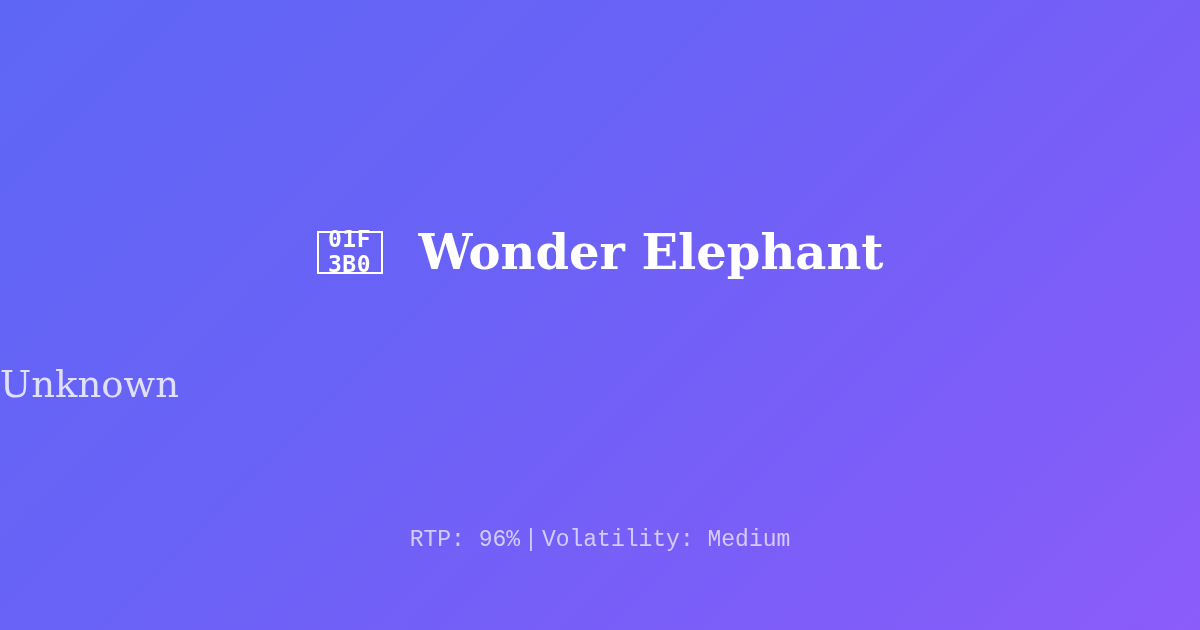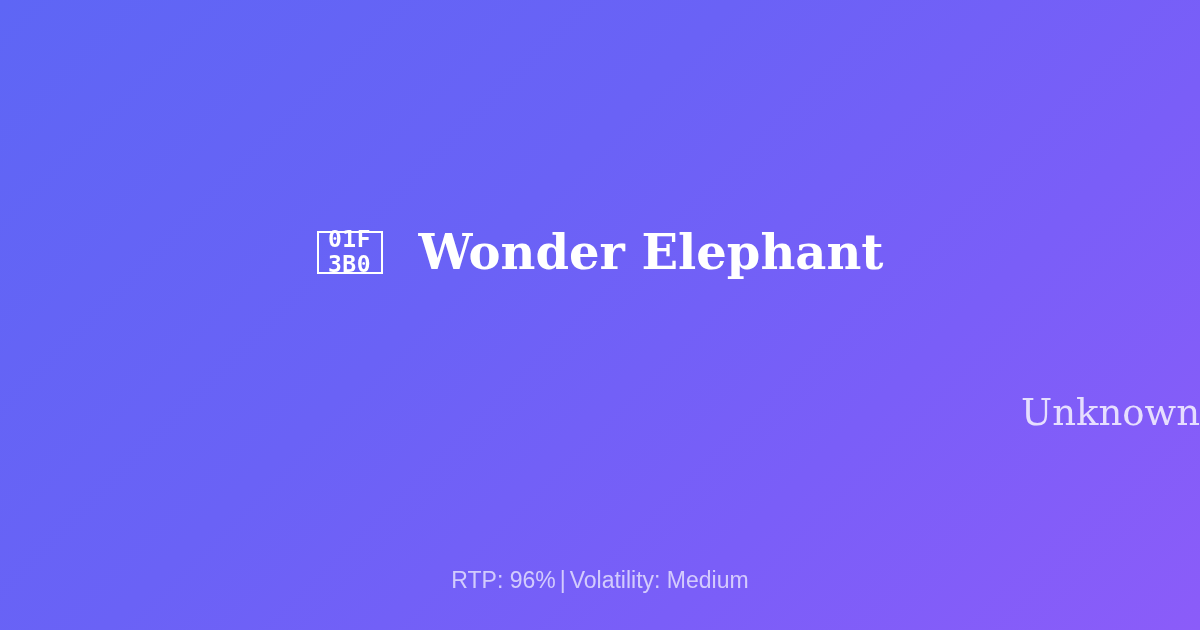--- a/index.html
+++ b/index.html
@@ -66,43 +66,41 @@
     white-space: nowrap;
     line-height: 1;
   }
 
   
   .subtitle {
     position: absolute;
     top: 363px;
     left: 0;
     right: 0;
-    text-align: right;
+    text-align: left;
     font-family: "DejaVu Serif", "Liberation Serif", serif;
     font-size: 37px;
     font-weight: 400;
     color: rgba(255, 255, 255, 0.80);
     line-height: 1.2;
-    margin-top: 28px;
   }
 
   
   .meta {
     position: absolute;
     top: 527px;
     left: 0;
     right: 0;
     text-align: center;
-    font-family: Liberation Sans, sans-serif;
+    font-family: Liberation Mono, monospace;
     font-size: 23px;
     font-weight: 400;
     color: rgba(255, 255, 255, 0.68);
     line-height: 1.2;
     white-space: nowrap;
-    margin-top: 40px;
   }
 
   .meta .sep { padding: 0 4px; }
 </style>
 </head>
 <body>
 
 <div class="card">
 
   <div class="title-row">

